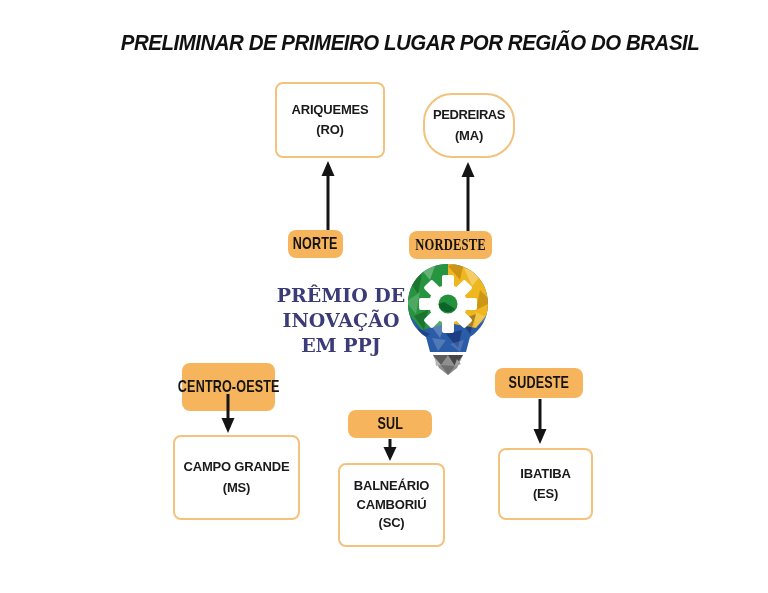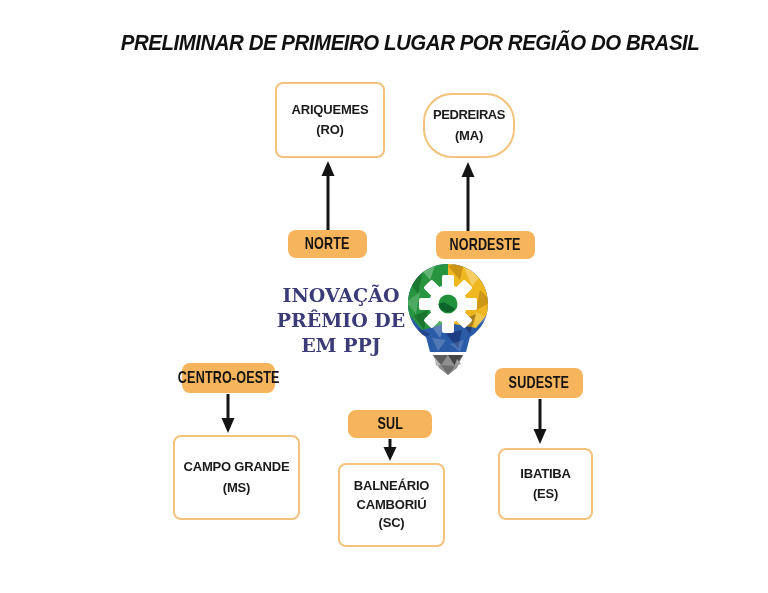--- a/index.html
+++ b/index.html
@@ -43,39 +43,39 @@
   </div>
 
   <div class="city-box" style="left:275px;top:82px;width:110px;height:76px;">
     <div>ARIQUEMES</div>
     <div>(RO)</div>
   </div>
   <svg class="arrow" style="left:318px;top:160px;" width="20" height="70">
     <line x1="10" y1="14" x2="10" y2="70" stroke="#141414" stroke-width="3"></line>
     <polygon points="10,1 3.5,16 16.5,16" fill="#141414"></polygon>
   </svg>
-  <div class="pill" style="left:288px;top:230px;width:79px;height:28px;">
+  <div class="pill" style="left:288px;top:230px;width:55px;height:28px;">
     <span class="squeeze">NORTE</span>
   </div>
 
   <div class="city-box" style="left:423px;top:93px;width:92px;height:65px;border-radius:29px;">
     <div style="letter-spacing:-0.4px;">PEDREIRAS</div>
     <div>(MA)</div>
   </div>
   <svg class="arrow" style="left:458px;top:161px;" width="20" height="70">
     <line x1="10" y1="14" x2="10" y2="70" stroke="#141414" stroke-width="3"></line>
     <polygon points="10,1 3.5,16 16.5,16" fill="#141414"></polygon>
   </svg>
-  <div class="pill" style="left:436px;top:231px;width:99px;height:28px;">
+  <div class="pill" style="left:409px;top:231px;width:83px;height:28px;font-family:Liberation Serif, serif;">
     <span class="squeeze">NORDESTE</span>
   </div>
 
   <div class="logo-text">
+    <div>PRÊMIO DE</div>
     <div>INOVAÇÃO</div>
-    <div>PRÊMIO DE</div>
     <div>EM PPJ</div>
   </div>
 
   <svg class="bulb" width="92" height="118" viewBox="0 0 92 118">
     <defs>
       <clipPath id="bulbClip">
         <path d="M46,4 C23,4 6,21 6,44 C6,58 13,70 24,77 L28,92 L64,92 L68,77 C79,70 86,58 86,44 C86,21 69,4 46,4 Z"></path>
       </clipPath>
     </defs>
     <g clip-path="url(#bulbClip)">
@@ -118,21 +118,21 @@
     <g>
       <polygon points="31,95 61,95 55,108 46,115 37,108" fill="#8F8F8F"></polygon>
       <polygon points="31,95 46,95 39,105" fill="#5C5C5C"></polygon>
       <polygon points="46,95 61,95 53,106" fill="#454545"></polygon>
       <polygon points="39,105 53,106 46,115" fill="#6F6F6F"></polygon>
       <polygon points="33,98 39,105 34,106" fill="#B5B5B5"></polygon>
       <polygon points="55,99 59,104 52,107" fill="#9E9E9E"></polygon>
     </g>
   </svg>
 
-  <div class="pill" style="left:182px;top:363px;width:93px;height:30px;">
+  <div class="pill" style="left:182px;top:363px;width:93px;height:48px;">
     <span class="squeeze">CENTRO-OESTE</span>
   </div>
   <svg class="arrow" style="left:218px;top:394px;" width="20" height="40">
     <line x1="10" y1="0" x2="10" y2="26" stroke="#141414" stroke-width="3"></line>
     <polygon points="10,39 3.5,24 16.5,24" fill="#141414"></polygon>
   </svg>
   <div class="city-box" style="left:173px;top:435px;width:127px;height:85px;">
     <div style="white-space:nowrap;">CAMPO GRANDE</div>
     <div>(MS)</div>
   </div>

